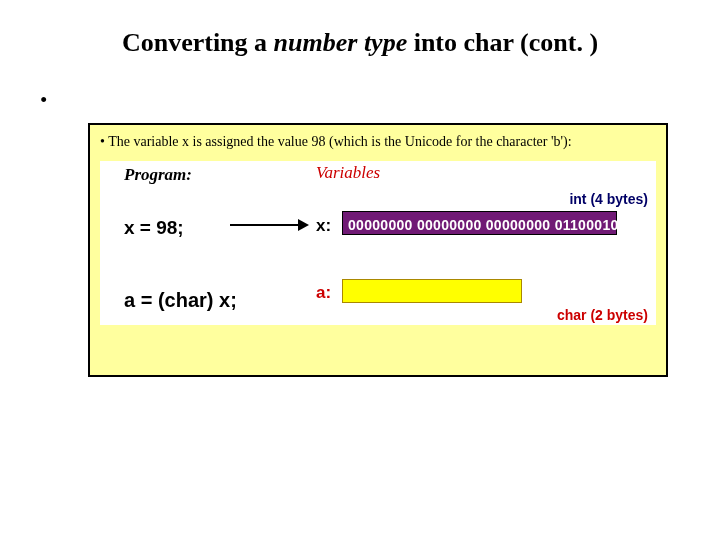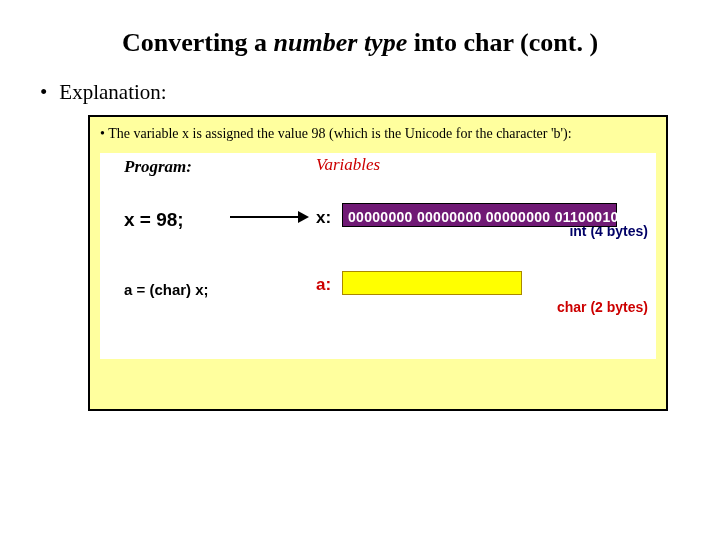--- a/index.html
+++ b/index.html
@@ -12,21 +12,21 @@
     color: #000;
   }
   .slide {
     box-sizing: border-box;
     padding: 24px 16px 20px 16px;
   }
   .title {
     text-align: center;
     font-size: 26px;
     font-weight: bold;
-    margin: 4px 0 22px 0;
+    margin: 4px 0 30px 0;
   }
   .title .em { font-style: italic; }
   .bullet-row {
     display: flex;
     align-items: baseline;
     font-size: 21px;
     margin-left: 24px;
     margin-bottom: 10px;
   }
   .bullet-dot { margin-right: 12px; }
@@ -43,21 +43,21 @@
     font-size: 14px;
     margin: 0 0 10px 0;
     line-height: 1.28;
     font-family: Liberation Serif, serif;
   }
   .diagram {
     background: #fff;
     margin: 6px 0 38px 0;
     padding: 6px 13px 14px 8px;
     position: relative;
-    height: 206px;
+    height: 164px;
     box-sizing: border-box;
     font-family: Arial, Helvetica, sans-serif;
   }
   .prog-hdr {
     position: absolute;
     left: 24px; top: 4px;
     font-style: italic; font-weight: bold;
     font-size: 17px;
     font-family: "Times New Roman", Times, serif;
     color: #000;
@@ -70,41 +70,40 @@
     color: #c00;
     font-family: "Times New Roman", Times, serif;
   }
   .int-lbl {
     position: absolute;
     right: 8px; top: 30px;
     color: #006;
     font-weight: bold;
     font-size: 14px;
     text-decoration: none;
-    margin-top: 40px;
   }
   .char-lbl {
     position: absolute;
     right: 8px; top: 98px;
     color: #c00;
     font-weight: bold;
     font-size: 14px;
     margin-top: 48px;
   }
   .stmt1 {
     position: absolute;
     left: 24px; top: 56px;
     font-weight: bold;
     font-size: 19px;
   }
   .stmt2 {
     position: absolute;
     left: 24px; top: 128px;
     font-weight: bold;
-    font-size: 15px;
+    font-size: 20px;
   }
   .xlbl {
     position: absolute;
     left: 216px; top: 55px;
     font-weight: bold;
     font-size: 17px;
   }
   .albl {
     position: absolute;
     left: 216px; top: 122px;
@@ -165,21 +164,20 @@
 <body>
 
 <div class="slide">
 
   <div class="title">
     <span>Converting a </span><span class="em">number type</span><span> into char (cont. )</span>
   </div>
 
   <div class="bullet-row">
     <span class="bullet-dot">•</span>
-    <span>Explanation:</span>
   </div>
 
   <div class="panel">
     <p class="line1">• The variable x is assigned the value 98 (which is the Unicode for the character 'b'):</p>
 
     <div class="diagram">
       <div class="prog-hdr">Program:</div>
       <div class="vars-hdr">Variables</div>
       <div class="int-lbl">int (4 bytes)</div>
       <div class="char-lbl">char (2 bytes)</div>

